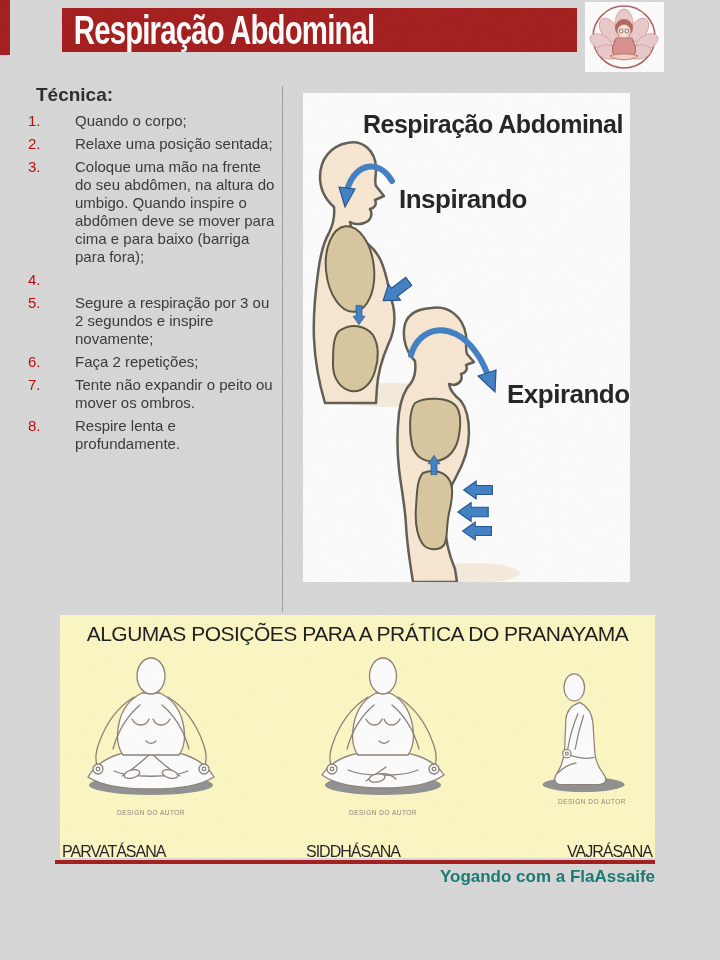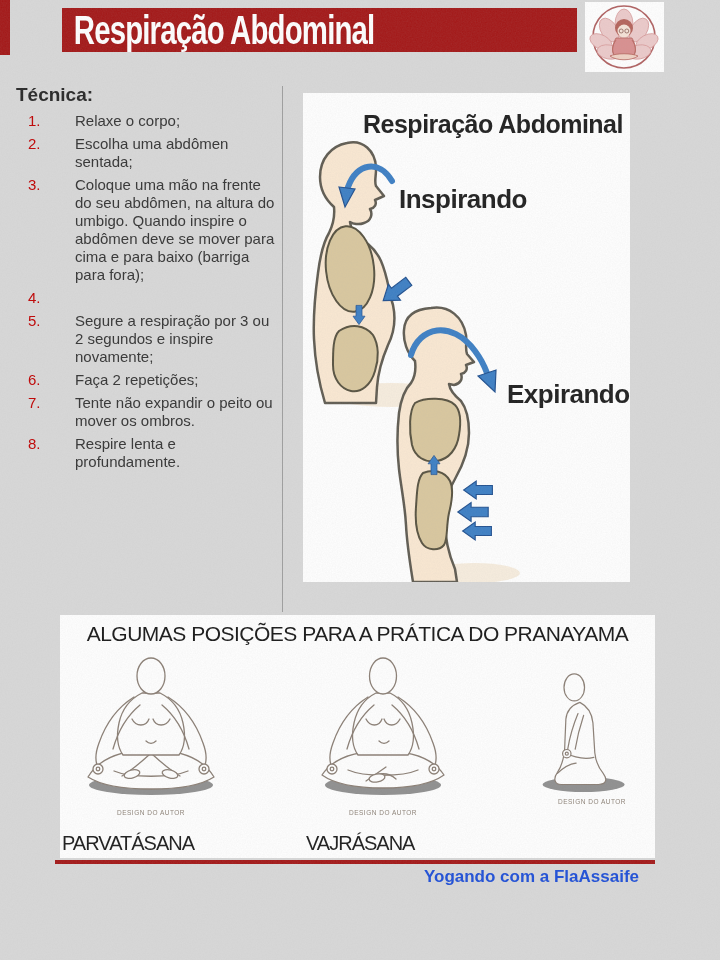--- a/index.html
+++ b/index.html
@@ -8,54 +8,54 @@
 
   
   .corner-chip{position:absolute;left:0;top:0;width:10px;height:55px;background:#a31616;}
   .banner{position:absolute;left:62px;top:8px;width:515px;height:44px;background:#a31616;overflow:hidden;}
   .banner-title{display:inline-block;color:#ffffff;font-weight:bold;font-size:35px;line-height:44px;
     letter-spacing:-1px;transform:scale(0.84,1.16);transform-origin:0 50%;padding-left:14px;white-space:nowrap;}
   .logo-box{position:absolute;left:585px;top:2px;width:79px;height:70px;background:#ffffff;}
   .logo-box svg{display:block;width:79px;height:70px;}
 
   
-  .tech-heading{position:absolute;left:16px;top:84px;font-size:19px;font-weight:bold;color:#262626;}
+  .tech-heading{position:absolute;left:36px;top:84px;font-size:19px;font-weight:bold;color:#262626;}
   .steps{position:absolute;left:28px;top:112px;width:252px;display:flex;flex-direction:column;gap:5px;}
   .step{display:flex;font-size:15px;line-height:18px;color:#333333;}
   .step .num{width:47px;flex:none;color:#c00000;}
   .step .txt{width:205px;}
 
   .v-divider{position:absolute;left:282px;top:86px;width:1px;height:526px;background:#9e9e9e;}
 
   
   .diagram-panel{position:absolute;left:303px;top:93px;width:327px;height:489px;background:#ffffff;}
   .diagram-panel svg{display:block;width:327px;height:489px;}
   .fig-outline{fill:#fae8d2;stroke:#5e5a50;stroke-width:2.5;stroke-linejoin:round;}
   .organ{fill:#d9c79e;stroke:#56513f;stroke-width:2;}
   .blue{fill:#3b7ec4;stroke:#1f4f8f;stroke-width:1.2;}
   .breath-arc{fill:none;stroke:#3b7ec4;stroke-width:6;stroke-linecap:round;}
   .diagram-text{font-family:"Liberation Sans",sans-serif;font-weight:bold;fill:#1d1d1d;letter-spacing:-0.5px;}
 
   
-  .poses-panel{position:absolute;left:60px;top:615px;width:595px;height:243px;background:#ffffff;overflow:hidden;}
+  .poses-panel{position:absolute;left:60px;top:615px;width:595px;height:243px;background:#fef9c3;overflow:hidden;}
   .poses-title{text-align:center;padding-top:7px;font-size:21px;letter-spacing:-0.5px;color:#161616;white-space:nowrap;}
   .pose-fig{position:absolute;text-align:center;}
   .pose-fig svg{display:block;}
   .pose-line{fill:none;stroke:#8a7e74;stroke-width:1.3;stroke-linecap:round;}
   .pose-fill{fill:#ffffff;stroke:#8a7e74;stroke-width:1.3;stroke-linejoin:round;}
   .pose-shadow{fill:#8f8f8f;}
   .credit{font-size:6.5px;color:#8d8277;letter-spacing:0.5px;margin-top:-10px;}
-  .pose-label{position:absolute;top:217px;font-size:20px;letter-spacing:-1px;color:#1b1b1b;white-space:nowrap;}
+  .pose-label{position:absolute;top:228px;font-size:16px;letter-spacing:-1px;color:#1b1b1b;white-space:nowrap;}
   .pose-label.l1{left:2px;}
   .pose-label.l2{left:246px;}
   .pose-label.l3{right:3px;}
 
   
   .red-rule{position:absolute;left:55px;top:860px;width:600px;height:4px;background:#a31616;}
-  .brand{position:absolute;left:339px;top:867px;width:300px;text-align:right;font-size:17px;font-weight:bold;color:#1d4ed8;}
+  .brand{position:absolute;left:355px;top:867px;width:300px;text-align:right;font-size:17px;font-weight:bold;color:#0f766e;}
 
   .grain{position:absolute;inset:0;z-index:50;pointer-events:none;opacity:0.22;}
 </style>
 </head>
 <body>
 
 <div class="slide">
 
   <div class="corner-chip"></div>
   <div class="banner">
@@ -80,25 +80,25 @@
       <path d="M 31,36 C 27,43 27,49 29,53 L 49,53 C 51,49 51,43 47,36 Z" fill="#d98f8f" stroke="#b4625a" stroke-width="0.8"></path>
       <path d="M 31,38 C 27,44 26,50 30,54 M 47,38 C 51,44 52,50 48,54" fill="none" stroke="#b4625a" stroke-width="0.8"></path>
       <path d="M 25,54 C 31,59 47,59 53,54 C 47,51 31,51 25,54 Z" fill="#f0d2c4" stroke="#b4625a" stroke-width="0.8"></path>
     </svg>
   </div>
 
   <div class="tech-heading">Técnica:</div>
   <div class="steps">
     <div class="step">
         <span class="num">1.</span>
-        <span class="txt">Relaxe o corpo;</span>
+        <span class="txt">Quando o corpo;</span>
       </div>
     <div class="step">
         <span class="num">2.</span>
-        <span class="txt">Escolha uma abdômen sentada;</span>
+        <span class="txt">Relaxe uma posição sentada;</span>
       </div>
     <div class="step">
         <span class="num">3.</span>
         <span class="txt">Coloque uma mão na frente do seu abdômen, na altura do umbigo. Quando inspire o abdômen deve se mover para cima e para baixo (barriga para fora);</span>
       </div>
     <div class="step">
         <span class="num">4.</span>
       </div>
     <div class="step">
         <span class="num">5.</span>
@@ -224,21 +224,22 @@
         <path class="pose-line" d="M 38,118 C 44,112 50,108 58,107"></path>
         <path class="pose-line" d="M 60,54 C 55,66 51,80 49,92 M 66,56 C 62,68 59,80 57,92"></path>
         <ellipse class="pose-fill" cx="56" cy="26" rx="11" ry="14.5"></ellipse>
         <circle class="pose-fill" cx="48" cy="97" r="4.5"></circle>
           <circle class="pose-line" cx="48" cy="97" r="1.6"></circle>
       </svg>
       <div class="credit">DESIGN DO AUTOR</div>
     </div>
 
     <div class="pose-label l1">PARVATÁSANA</div>
-    <div class="pose-label l2">VAJRÁSANA</div>
+    <div class="pose-label l2">SIDDHÁSANA</div>
+    <div class="pose-label l3">VAJRÁSANA</div>
   </div>
 
   <div class="red-rule"></div>
   <div class="brand">Yogando com a FlaAssaife</div>
 
   <svg class="grain" width="720" height="960">
     <filter id="grainf">
       <feTurbulence type="fractalNoise" baseFrequency="0.8" numOctaves="2" stitchTiles="stitch"></feTurbulence>
       <feColorMatrix type="matrix" values="0 0 0 0 0.45  0 0 0 0 0.45  0 0 0 0 0.45  0 0 0 0.6 0"></feColorMatrix>
     </filter>

